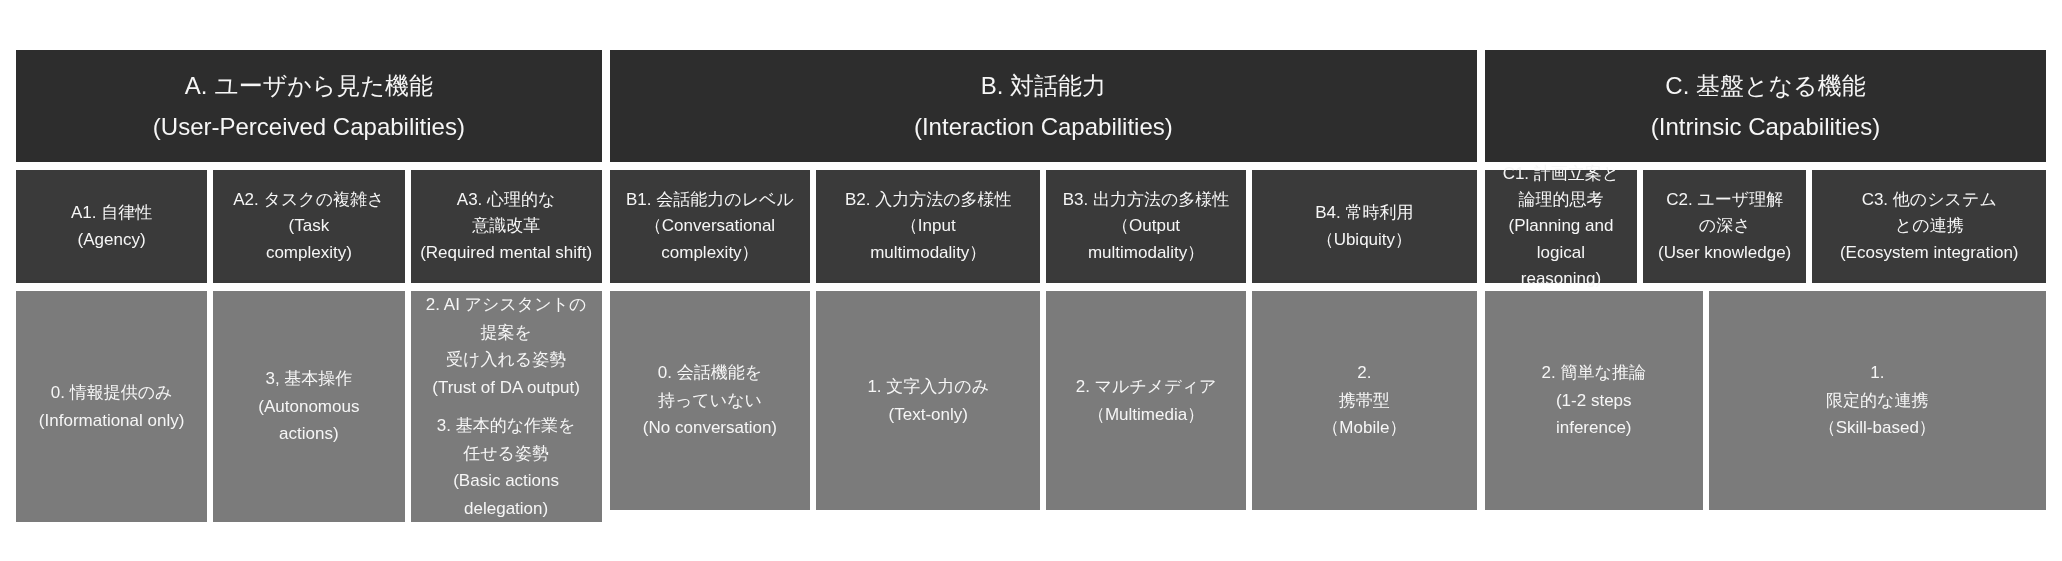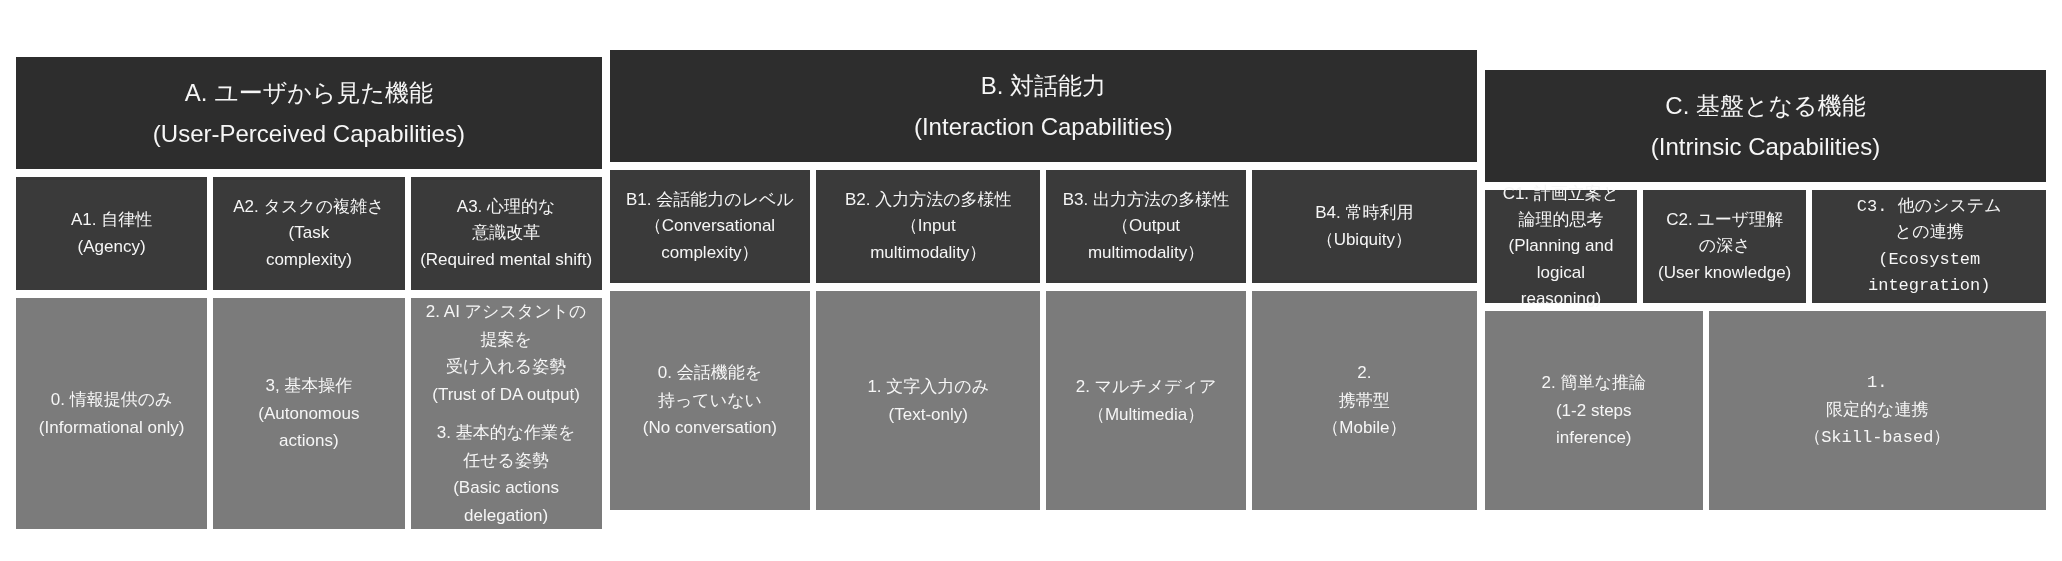--- a/index.html
+++ b/index.html
@@ -21,23 +21,23 @@
     width: 2030px;
     height: 460px;
     display: flex;
     gap: 8px;
   }
   .section {
     display: flex;
     flex-direction: column;
     gap: 8px;
   }
-  .section-a { width: 616px; margin-top: 7px; }
+  .section-a { width: 616px; }
   .section-b { width: 912px; }
-  .section-c { width: 590px; margin-top: 20px; }
+  .section-c { width: 590px; }
   .sec-header {
     height: 112px;
     flex: 0 0 112px;
     background: var(--section_header_bg, #2d2d2d);
     display: flex;
     flex-direction: column;
     justify-content: center;
     align-items: center;
     text-align: center;
     font-size: 24px;
@@ -74,21 +74,21 @@
   
   .col-a { flex: 1 1 0; }
   
   .col-b1 { flex: 190 1 0; }
   .col-b2 { flex: 214 1 0; }
   .col-b3 { flex: 189 1 0; }
   .col-b4 { flex: 215 1 0; }
   
   .col-c1 { flex: 156 1 0; }
   .col-c2 { flex: 169 1 0; }
-  .col-c3 { flex: 247 1 0; font-family: Liberation Mono, monospace; }
+  .col-c3 { flex: 247 1 0; }
 </style>
 </head>
 <body style="--page_bg: #ffffff; --section_header_bg: #2d2d2d; --column_header_bg: #3a3a3a; --value_cell_bg: #7b7b7b; --text: #f6f6f6;">
 
 <div class="cap-table">
 
   <div class="section section-a">
     <div class="sec-header">
       <div>A. ユーザから見た機能</div>
       <div>(User-Perceived Capabilities)</div>

